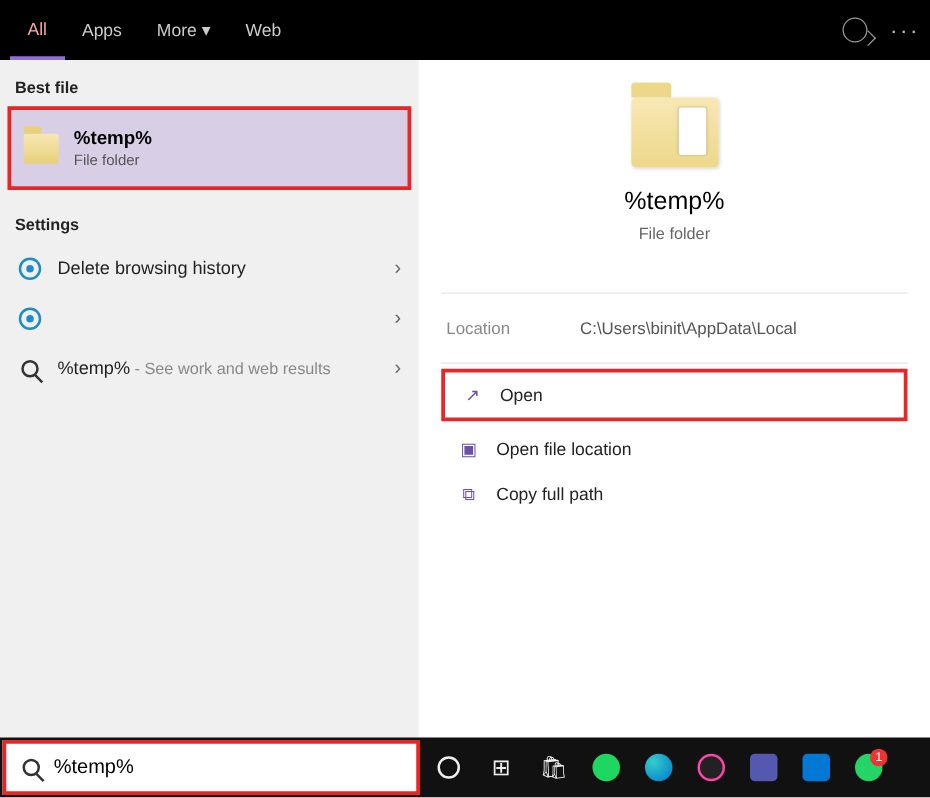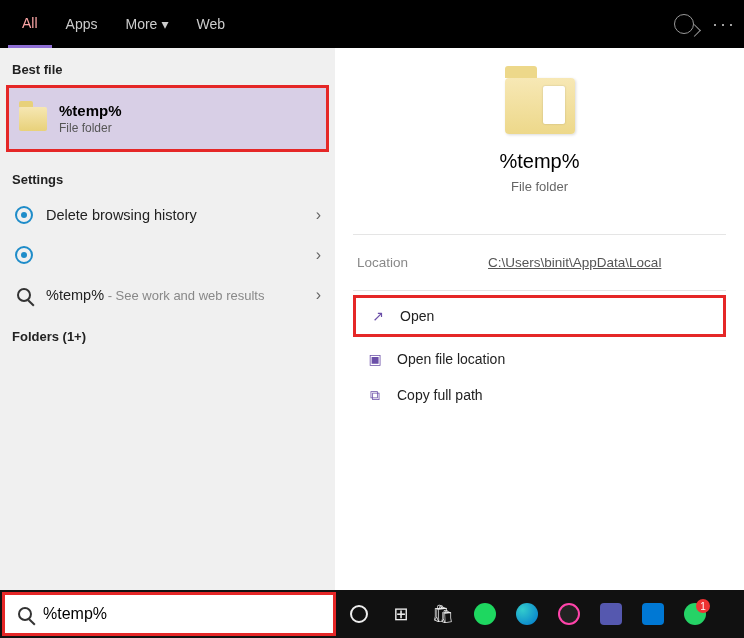--- a/index.html
+++ b/index.html
@@ -38,23 +38,23 @@
 
   
   .preview { text-align: center; padding: 30px 0 18px; }
   .folder-ico-lg { width: 70px; height: 56px; margin: 0 auto 16px; background: linear-gradient(#f7e8b5,#edd88a); border-radius: 4px; position: relative; box-shadow: 1px 1px 3px rgba(0,0,0,0.15);}
   .folder-ico-lg::before{content:"";position:absolute;top:-12px;left:0;width:32px;height:12px;background:#edd88a;border-radius:3px 3px 0 0;}
   .folder-ico-lg::after{content:"";position:absolute;right:10px;top:8px;width:22px;height:38px;background:#fff;border-radius:2px;box-shadow:0 0 2px rgba(0,0,0,.2);}
   .pv-title { font-size: 20px; }
   .pv-sub { font-size: 13px; color: #666; margin: 6px 0 22px; }
   .hr { border: none; border-top: 1px solid #e5e5e5; }
 
-  .loc-row { display:flex; gap: 80px; padding: 20px 4px; font-size: 13.5px; }
+  .loc-row { display:flex; gap: 56px; padding: 20px 4px; font-size: 13.5px; }
   .loc-label { color: #888; }
-  .loc-val { color: #555; text-decoration: underline; }
+  .loc-val { color: #555; }
 
   .action { display:flex; align-items:center; gap:14px; padding: 10px 14px; font-size:14px; color:#222; cursor:pointer;}
   .action.hi { border: 3px solid #e52727; margin:4px 0;}
   .action-ico { width:16px; height:16px; display:inline-flex; align-items:center; justify-content:center; color:#6b4fa8;}
 
   
   .taskbar { position:absolute; bottom:0; left:0; right:0; height:48px; background:#111; display:flex; align-items:center;}
   .search-wrap { border:3px solid #e52727; background:#fff; width:334px; height:44px; margin-left:2px; display:flex; align-items:center; padding:0 10px; gap:8px; }
   .search-wrap input { border:none; outline:none; font-size:16px; flex:1; }
   .tb-rest { flex:1; display:flex; align-items:center; padding:0 6px; gap:8px; }
@@ -114,21 +114,20 @@
     <div class="setting-item">
       <span class="setting-ico">
           <span class="magnify"></span>
         </span>
       <span>
         <span>%temp%</span><span class="web-sub"> - See work and web results</span>
       </span>
       <span class="chev">›</span>
     </div>
 
-    <div class="section-label">Folders (1+)</div>
   </div>
 
   <div class="right">
     <div class="preview">
       <div class="folder-ico-lg"></div>
       <div class="pv-title">%temp%</div>
       <div class="pv-sub">File folder</div>
     </div>
     <hr class="hr">
     <div class="loc-row">

